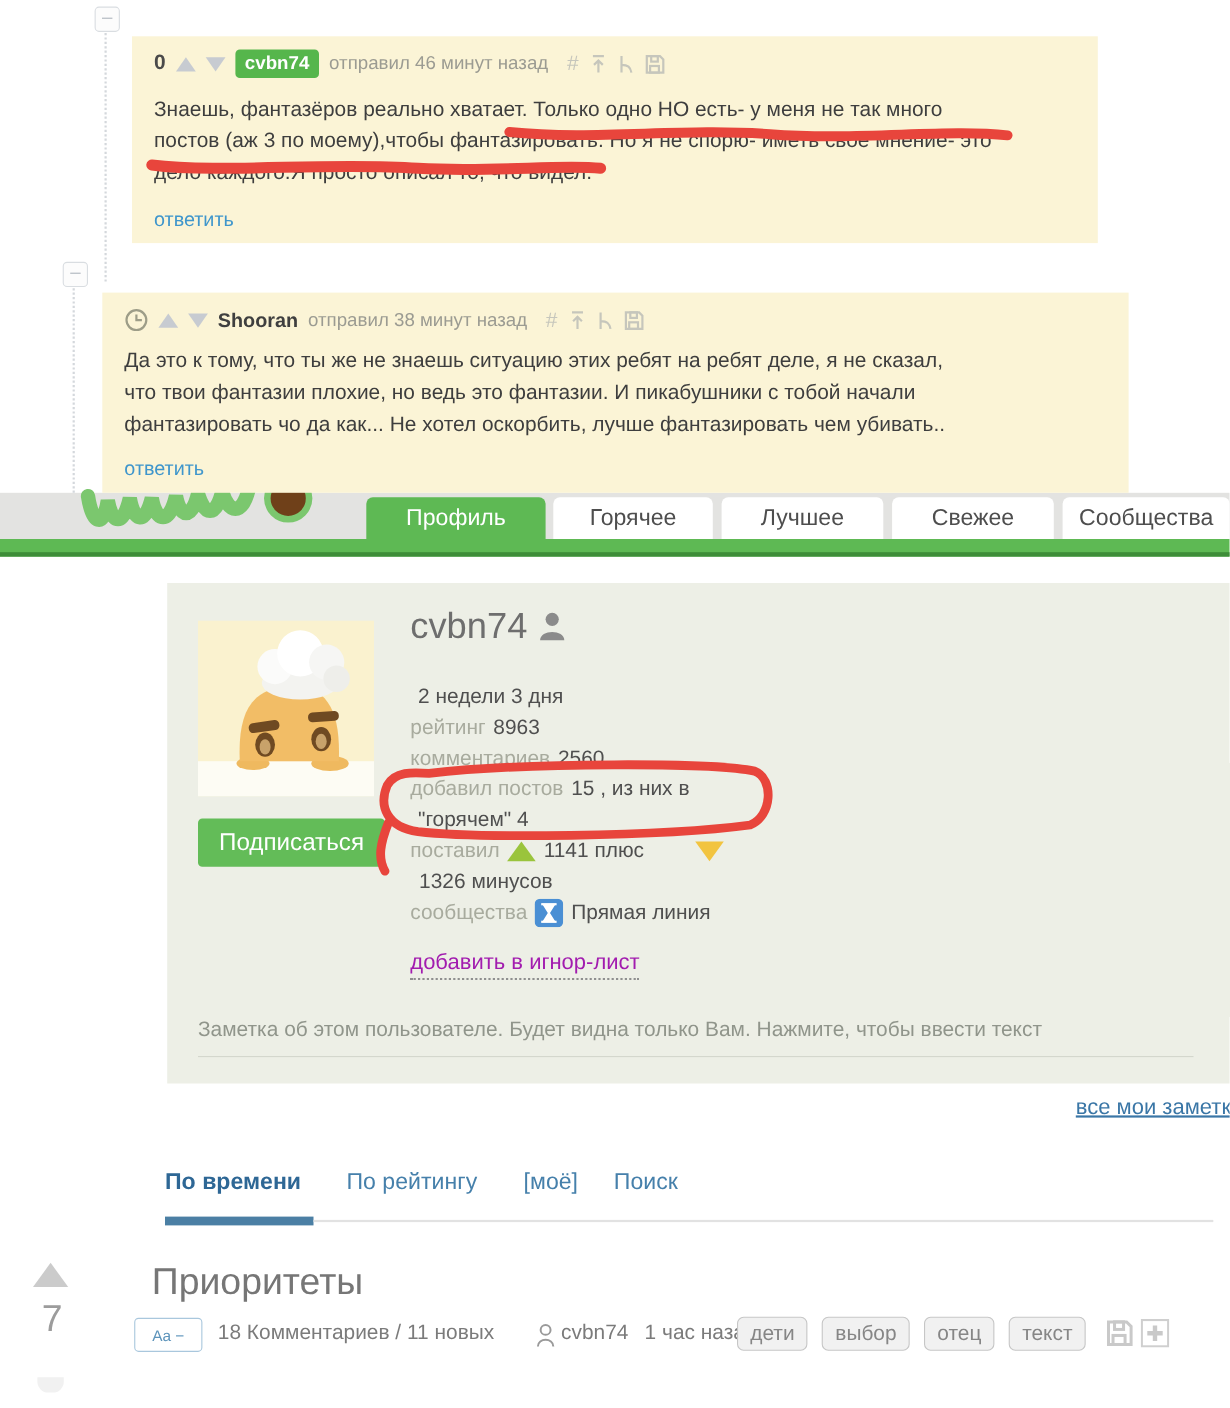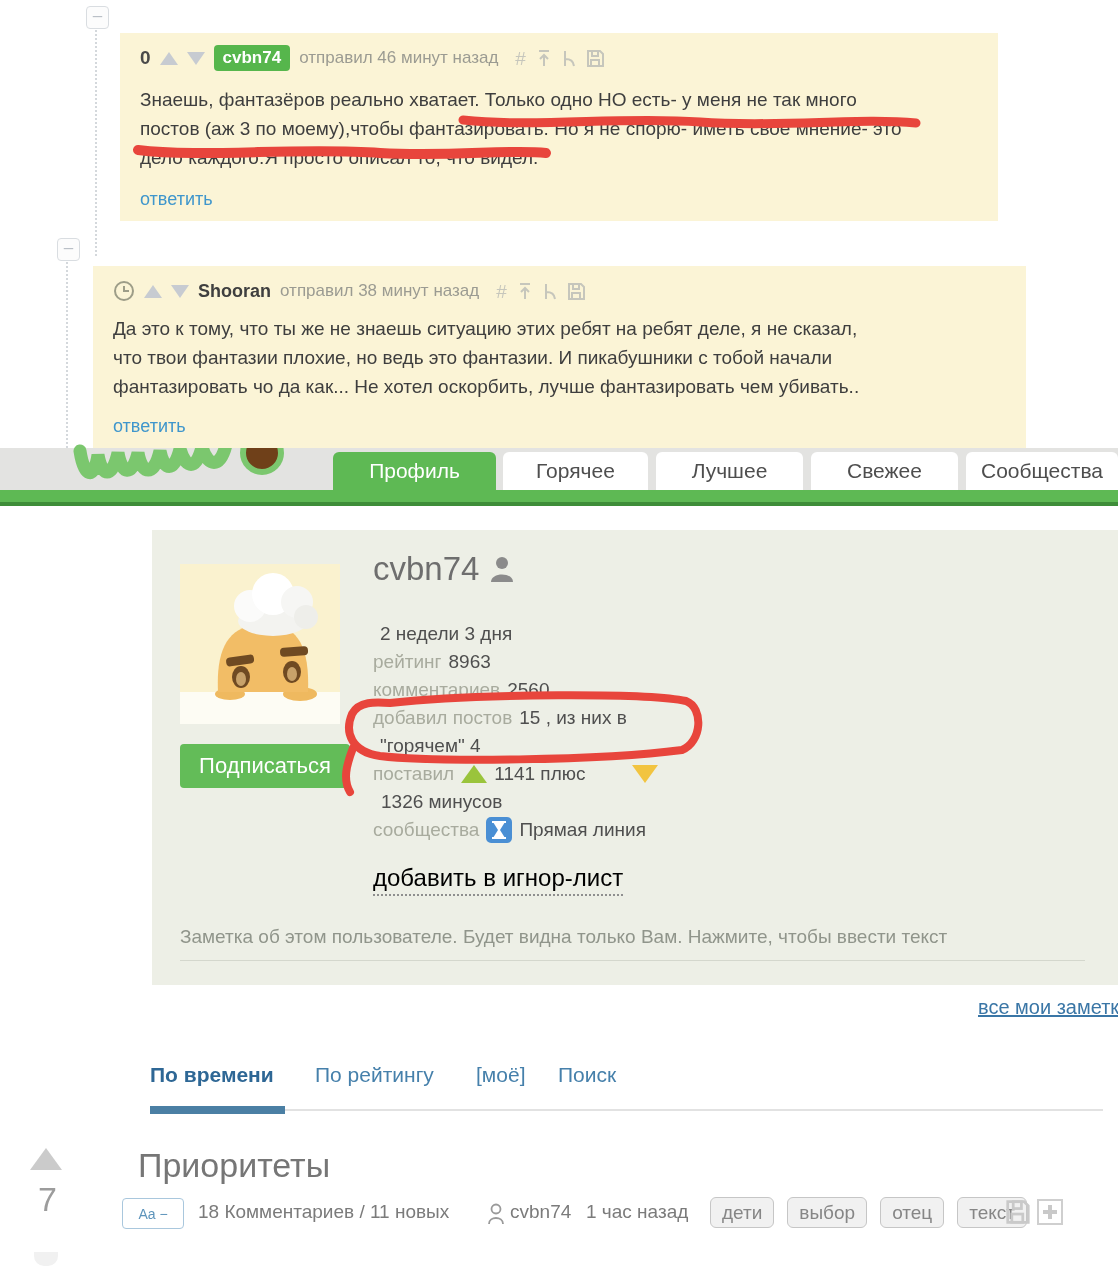--- a/index.html
+++ b/index.html
@@ -40,21 +40,21 @@
   .subscribe{position:absolute;left:28px;top:214px;width:170px;height:44px;background:#63bc58;color:#fff;
              font-size:22px;border-radius:4px;display:flex;align-items:center;justify-content:center;cursor:pointer;}
   .ptitle{position:absolute;left:221px;top:20px;font-size:33px;color:#6e6e6e;display:flex;align-items:center;gap:10px;}
   .prow{position:absolute;left:221px;height:28px;font-size:19px;display:flex;align-items:center;gap:7px;white-space:nowrap;}
   .plabel{color:#a8ab9e;}
   .pvalue{color:#4f4f4f;}
   .vtri-up{width:0;height:0;border-left:13px solid transparent;border-right:13px solid transparent;
            border-bottom:18px solid #9ac43c;display:inline-block;}
   .vtri-down{width:0;height:0;border-left:13px solid transparent;border-right:13px solid transparent;
              border-top:18px solid #f2c440;display:inline-block;margin-left:40px;}
-  .ignore{position:absolute;left:221px;top:334px;font-size:24px;color:#000000;
+  .ignore{position:absolute;left:221px;top:334px;font-size:20px;color:#a21caf;
           border-bottom:2px dotted #8f8f8f;padding-bottom:2px;cursor:pointer;}
   .notearea{position:absolute;left:28px;top:396px;font-size:19px;color:#90958b;cursor:text;}
   .noteline{position:absolute;left:28px;top:430px;width:905px;height:1px;background:#d4d7cd;}
 
   .notes-link{position:absolute;left:978px;top:996px;font-size:20px;color:#3a76a6;
               text-decoration:underline;white-space:nowrap;z-index:1;cursor:pointer;}
 
   
   .stab{position:absolute;top:1063px;font-size:21px;color:#4680ab;cursor:pointer;white-space:nowrap;}
   .stab.active{font-weight:bold;color:#2e6795;}
@@ -65,21 +65,21 @@
   .post-up{position:absolute;left:30px;top:1148px;width:0;height:0;border-left:16px solid transparent;
            border-right:16px solid transparent;border-bottom:22px solid #cbcbcb;cursor:pointer;}
   .post-rating{position:absolute;left:38px;top:1180px;font-size:34px;color:#9c9c9c;}
   .post-down{position:absolute;left:34px;top:1252px;width:24px;height:14px;background:#f1f1f1;
              border-radius:0 0 10px 10px;}
   .post-title{position:absolute;left:138px;top:1146px;font-size:34px;color:#767676;cursor:pointer;}
   .aa-btn{position:absolute;left:122px;top:1198px;width:60px;height:29px;border:1px solid #a9c7dd;border-radius:4px;
           color:#5d94bb;font-size:14px;display:flex;align-items:center;justify-content:center;background:#fff;cursor:pointer;}
   .pmeta{position:absolute;top:1201px;font-size:19px;color:#7b7b7b;white-space:nowrap;}
   .pmeta.link{cursor:pointer;}
-  .tagrow{position:absolute;left:710px;top:1197px;display:flex;gap:13px;align-items:center;}
+  .tagrow{position:absolute;left:670px;top:1197px;display:flex;gap:13px;align-items:center;}
   .tag{height:29px;padding:0 11px;background:#f1f1f1;border:1px solid #c6c6c6;border-radius:6px;
        display:flex;align-items:center;font-size:19px;color:#868686;cursor:pointer;}
 
   .anno{position:absolute;left:0;top:0;z-index:10;pointer-events:none;}
   .icon-svg{display:inline-block;vertical-align:middle;}
 </style>
 </head>
 <body>
 
 <div class="page">

